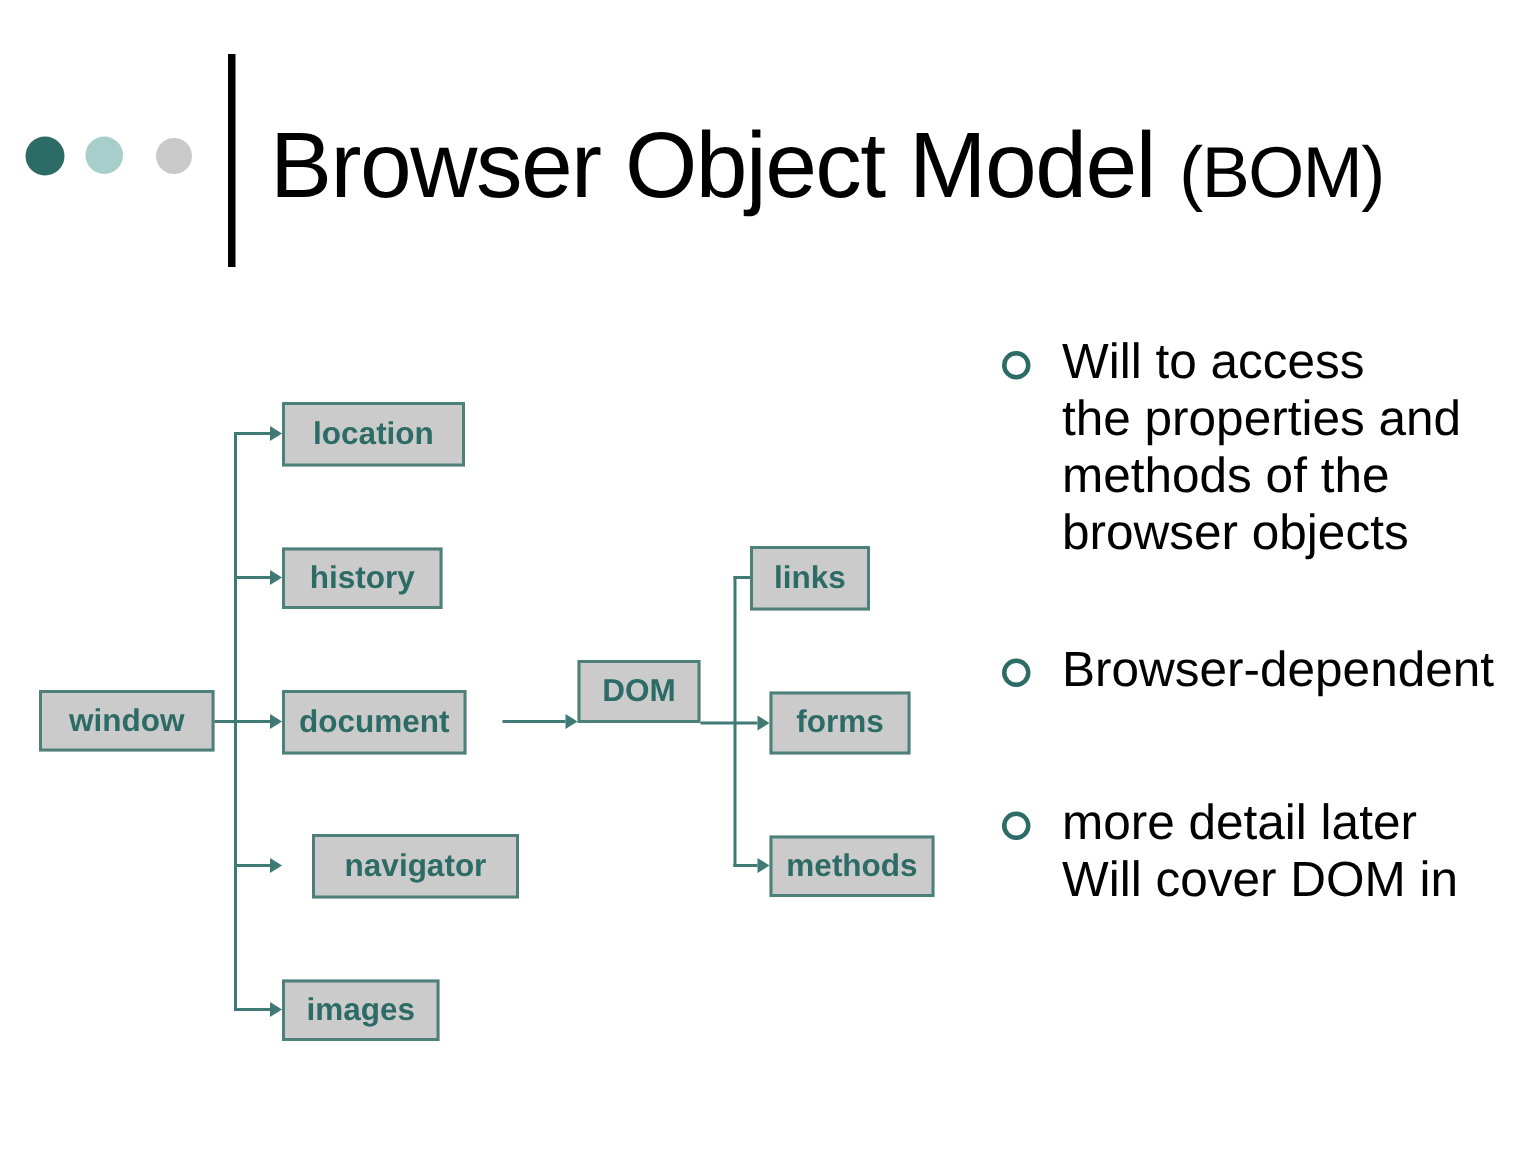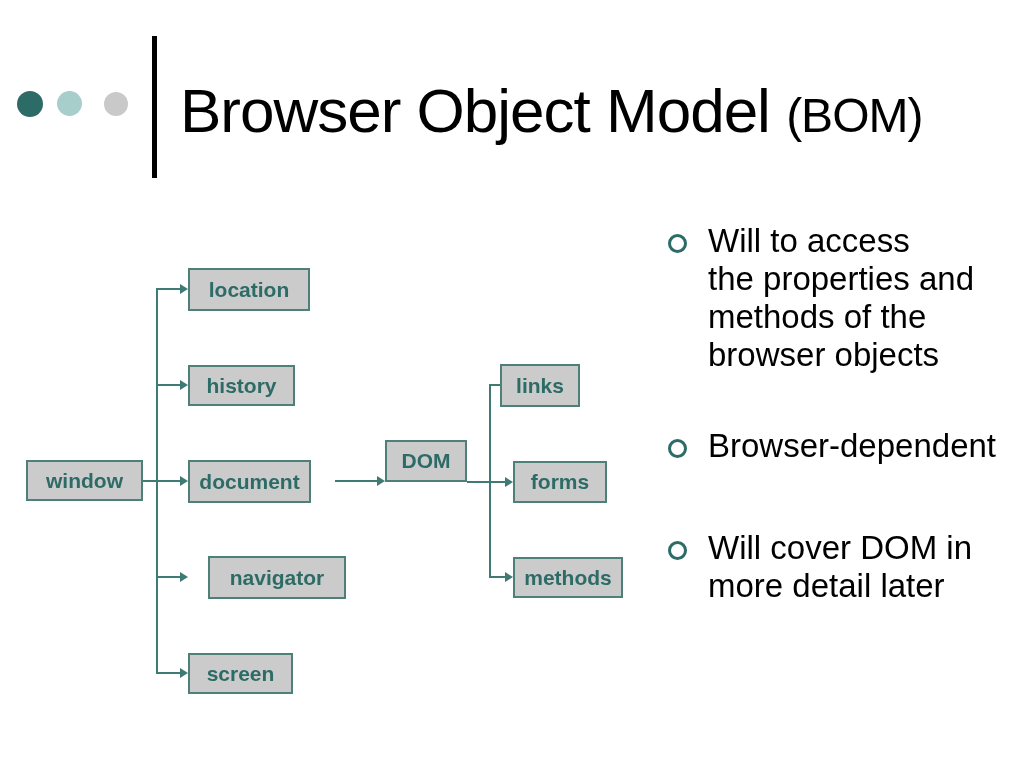--- a/index.html
+++ b/index.html
@@ -125,38 +125,38 @@
   <span class="arrow" style="left:377px;top:476px;"></span>
   <span class="arrow" style="left:505px;top:380px;"></span>
   <span class="arrow" style="left:505px;top:477px;"></span>
   <span class="arrow" style="left:505px;top:572px;"></span>
 
   <div class="node" style="left:9px;top:460px;width:117px;height:41px;margin-left:17px;">window</div>
   <div class="node" style="left:188px;top:268px;width:122px;height:43px;">location</div>
   <div class="node" style="left:188px;top:365px;width:107px;height:41px;">history</div>
   <div class="node" style="left:188px;top:460px;width:123px;height:43px;">document</div>
   <div class="node" style="left:188px;top:556px;width:138px;height:43px;margin-left:20px;">navigator</div>
-  <div class="node" style="left:188px;top:653px;width:105px;height:41px;">screen</div>
+  <div class="node" style="left:188px;top:653px;width:105px;height:41px;">images</div>
   <div class="node" style="left:385px;top:440px;width:82px;height:42px;">DOM</div>
   <div class="node" style="left:500px;top:364px;width:80px;height:43px;">links</div>
   <div class="node" style="left:513px;top:461px;width:94px;height:42px;">forms</div>
   <div class="node" style="left:513px;top:557px;width:110px;height:41px;">methods</div>
 
   <ul class="bullets">
     <li class="bullet-item gap1">
       <span class="bullet-ring"></span>
       <div class="bullet-line">Will to access</div>
       <div class="bullet-line">the properties and</div>
       <div class="bullet-line">methods of the</div>
       <div class="bullet-line">browser objects</div>
     </li>
     <li class="bullet-item gap2">
       <span class="bullet-ring"></span>
       <div class="bullet-line">Browser-dependent</div>
     </li>
     <li class="bullet-item">
       <span class="bullet-ring"></span>
+      <div class="bullet-line">more detail later</div>
       <div class="bullet-line">Will cover DOM in</div>
-      <div class="bullet-line">more detail later</div>
     </li>
   </ul>
 
 </div>
 
 </body></html>

